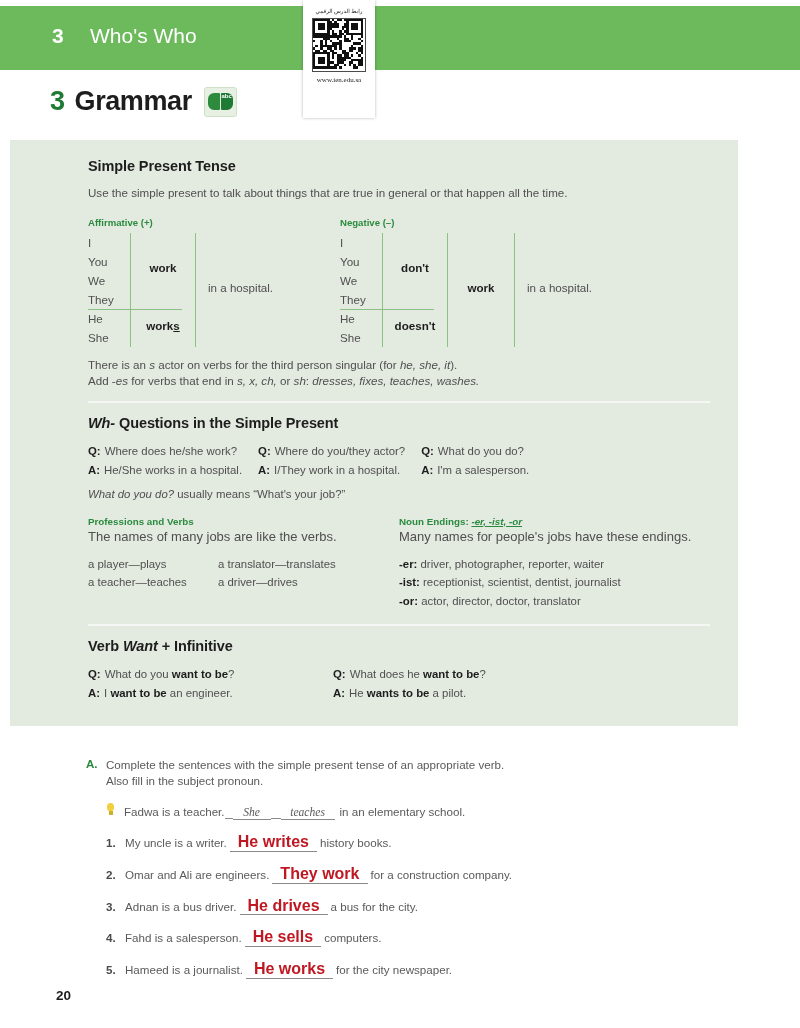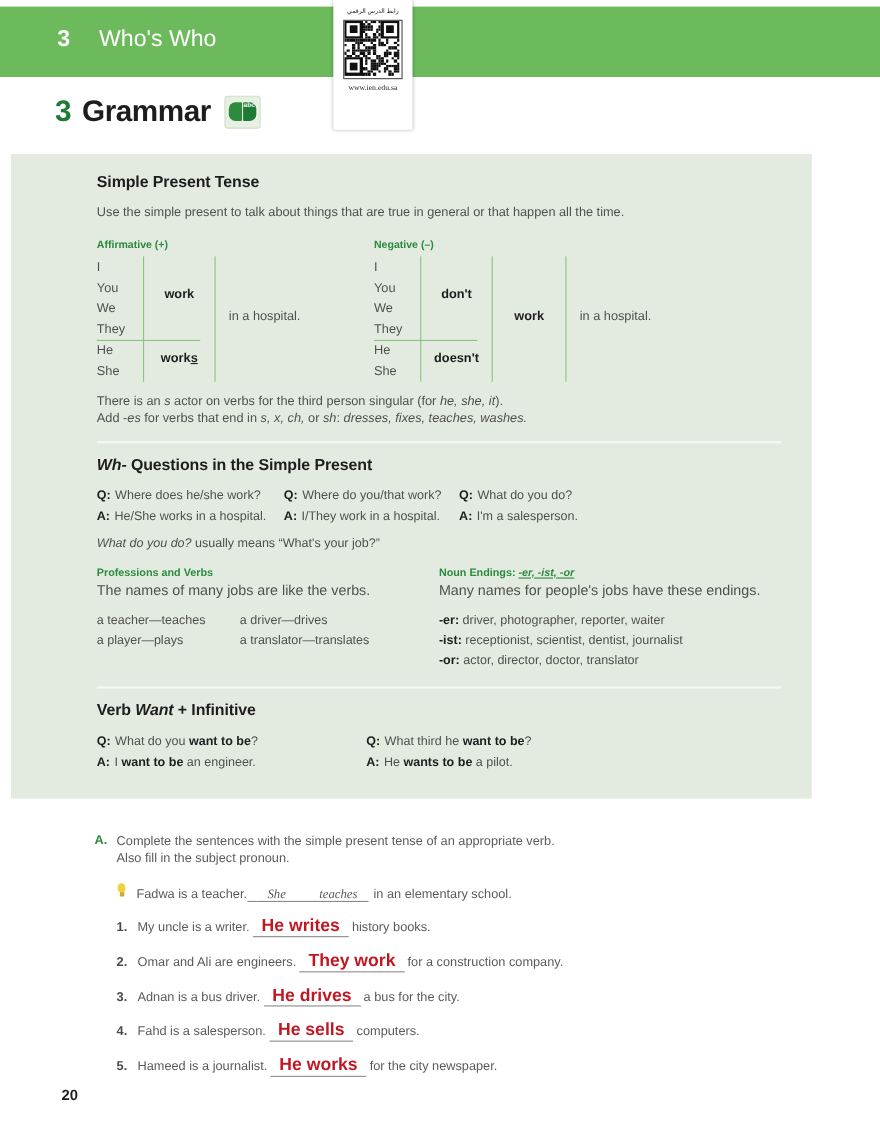--- a/index.html
+++ b/index.html
@@ -558,44 +558,44 @@
   <div class="divider"></div>
 
   <h2 class="block-title"><span class="ital">Wh-</span><span> Questions in the Simple Present</span></h2>
 
   <div class="qa-row">
     <div class="qa-col">
       <div class="qa-line"><span class="qa-k">Q:</span><span>Where does he/she work?</span></div>
       <div class="qa-line"><span class="qa-k">A:</span><span>He/She works in a hospital.</span></div>
     </div>
     <div class="qa-col">
-      <div class="qa-line"><span class="qa-k">Q:</span><span>Where do you/that work?</span></div>
+      <div class="qa-line"><span class="qa-k">Q:</span><span>Where do you/they actor?</span></div>
       <div class="qa-line"><span class="qa-k">A:</span><span>I/They work in a hospital.</span></div>
     </div>
     <div class="qa-col">
       <div class="qa-line"><span class="qa-k">Q:</span><span>What do you do?</span></div>
       <div class="qa-line"><span class="qa-k">A:</span><span>I'm a salesperson.</span></div>
     </div>
   </div>
 
   <div class="qa-note"><span>What do you do?</span><span class="reg"> usually means “What's your job?”</span></div>
 
   <div style="height:16px"></div>
 
   <div class="two-col">
     <div class="col-a">
       <div class="sub-head">Professions and Verbs</div>
       <div class="sub-lead">The names of many jobs are like the verbs.</div>
       <div class="pair-row">
+            <span class="p1">a player—plays</span>
+            <span>a translator—translates</span>
+          </div>
+      <div class="pair-row">
             <span class="p1">a teacher—teaches</span>
             <span>a driver—drives</span>
-          </div>
-      <div class="pair-row">
-            <span class="p1">a player—plays</span>
-            <span>a translator—translates</span>
           </div>
     </div>
     <div class="col-b">
       <div class="sub-head"><span>Noun Endings: </span><span class="it">-er, -ist, -or</span></div>
       <div class="sub-lead">Many names for people's jobs have these endings.</div>
       <div class="ending-line"><b>-er:</b><span> driver, photographer, reporter, waiter</span></div>
       <div class="ending-line"><b>-ist:</b><span> receptionist, scientist, dentist, journalist</span></div>
       <div class="ending-line"><b>-or:</b><span> actor, director, doctor, translator</span></div>
     </div>
   </div>
@@ -603,21 +603,21 @@
   <div class="divider" style="margin-top:14px;"></div>
 
   <h2 class="block-title"><span>Verb </span><span class="ital">Want</span><span> + Infinitive</span></h2>
 
   <div class="want-qa">
     <div class="wcol">
       <div class="wline"><span class="qa-k">Q:</span><span>What do you </span><b>want to be</b><span>?</span></div>
       <div class="wline"><span class="qa-k">A:</span><span>I </span><b>want to be</b><span> an engineer.</span></div>
     </div>
     <div class="wcol">
-      <div class="wline"><span class="qa-k">Q:</span><span>What third he </span><b>want to be</b><span>?</span></div>
+      <div class="wline"><span class="qa-k">Q:</span><span>What does he </span><b>want to be</b><span>?</span></div>
       <div class="wline"><span class="qa-k">A:</span><span>He </span><b>wants to be</b><span> a pilot.</span></div>
     </div>
   </div>
 
 </div>
 </div>
 
 <div class="exercise">
   <div class="ex-head">
     <span class="ex-letter">A.</span>

